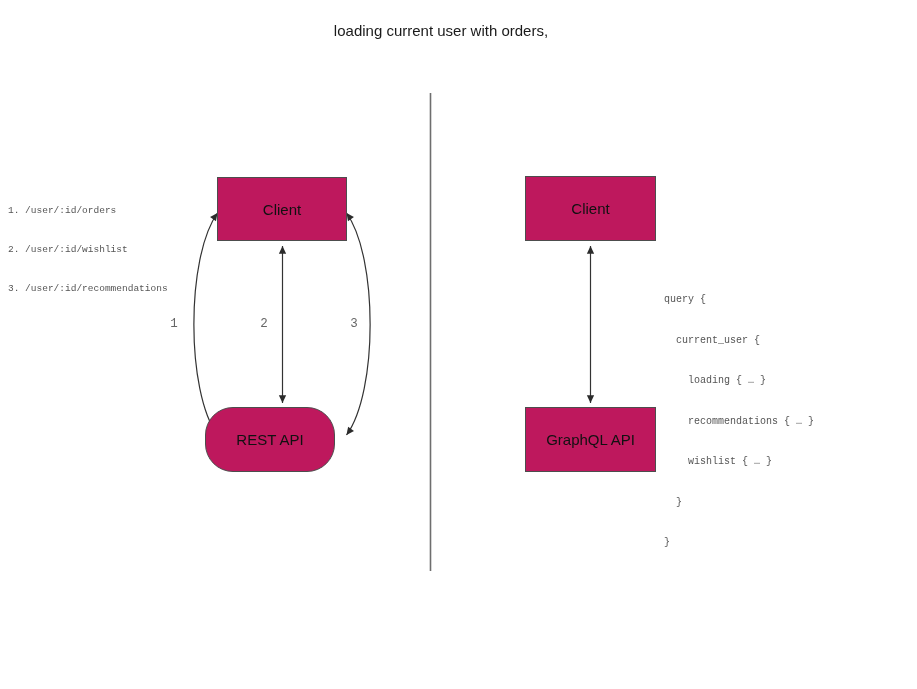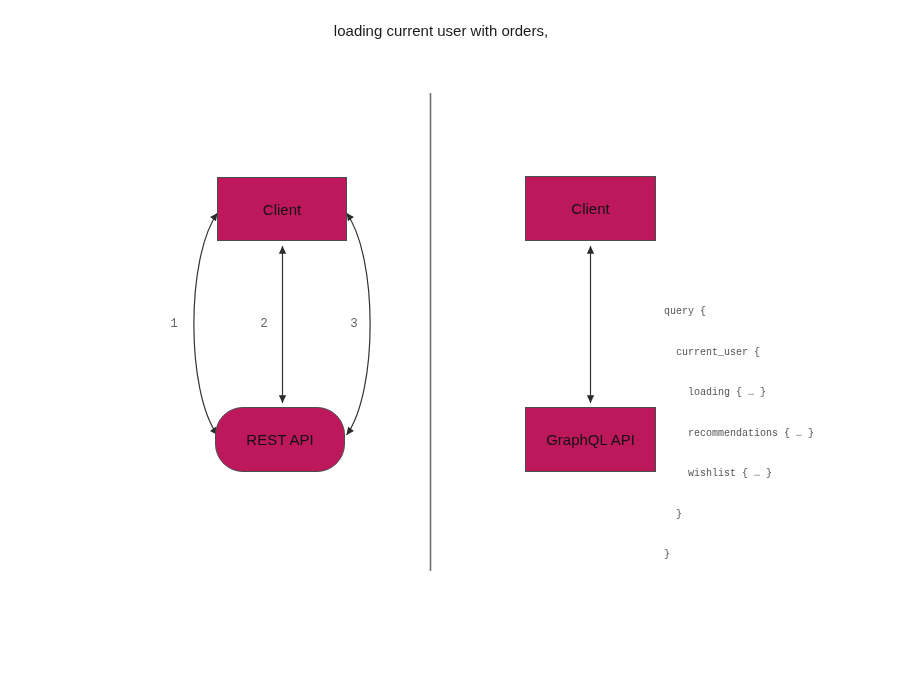--- a/index.html
+++ b/index.html
@@ -31,37 +31,37 @@
     background: #be185d;
     border: 1.4px solid #4d4d4d;
     box-sizing: border-box;
     display: flex;
     align-items: center;
     justify-content: center;
     font-size: 15px;
     color: #111111;
   }
   .box-client-left  { left: 217px; top: 177px; width: 130px; height: 64px; }
-  .box-rest-api     { left: 215px; top: 407px; width: 130px; height: 65px; border-radius: 28px; }
+  .box-rest-api     { left: 205px; top: 407px; width: 130px; height: 65px; border-radius: 28px; }
   .box-client-right { left: 525px; top: 176px; width: 131px; height: 65px; }
   .box-graphql-api  { left: 525px; top: 407px; width: 131px; height: 65px; }
   .mono {
     font-family: "Liberation Mono", monospace;
     color: #555555;
     white-space: pre;
   }
   .endpoint-list {
     position: absolute;
     left: 8px; top: 178px;
     font-size: 9.5px;
     line-height: 13px;
   }
   .query-block {
     position: absolute;
-    left: 664px; top: 278px;
+    left: 664px; top: 266px;
     font-size: 10px;
     line-height: 13.5px;
   }
   .arrow-num {
     position: absolute;
     transform: translate(-50%, -50%);
     font-family: "Liberation Mono", monospace;
     font-size: 12.5px;
     color: #666666;
   }
@@ -89,20 +89,25 @@
 
     <path d="M 346.5 213 C 378 257, 378 392, 346.5 435" fill="none" stroke="#333333" stroke-width="1.2" marker-start="url(#arrow)" marker-end="url(#arrow)"></path>
 
     <line x1="590.5" y1="246" x2="590.5" y2="403" stroke="#333333" stroke-width="1.2" marker-start="url(#arrow)" marker-end="url(#arrow)"></line>
   </svg>
 
   <div class="title">
     <div>loading current user with orders,</div>
   </div>
 
+  <div class="endpoint-list mono">
+    <div>1. /user/:id/orders</div>
+    <div>2. /user/:id/wishlist</div>
+    <div>3. /user/:id/recommendations</div>
+  </div>
 
   <div class="node-box box-client-left">
     <span>Client</span>
   </div>
 
   <div class="node-box box-rest-api">
     <span>REST API</span>
   </div>
 
   <span class="arrow-num num-1">1</span>

